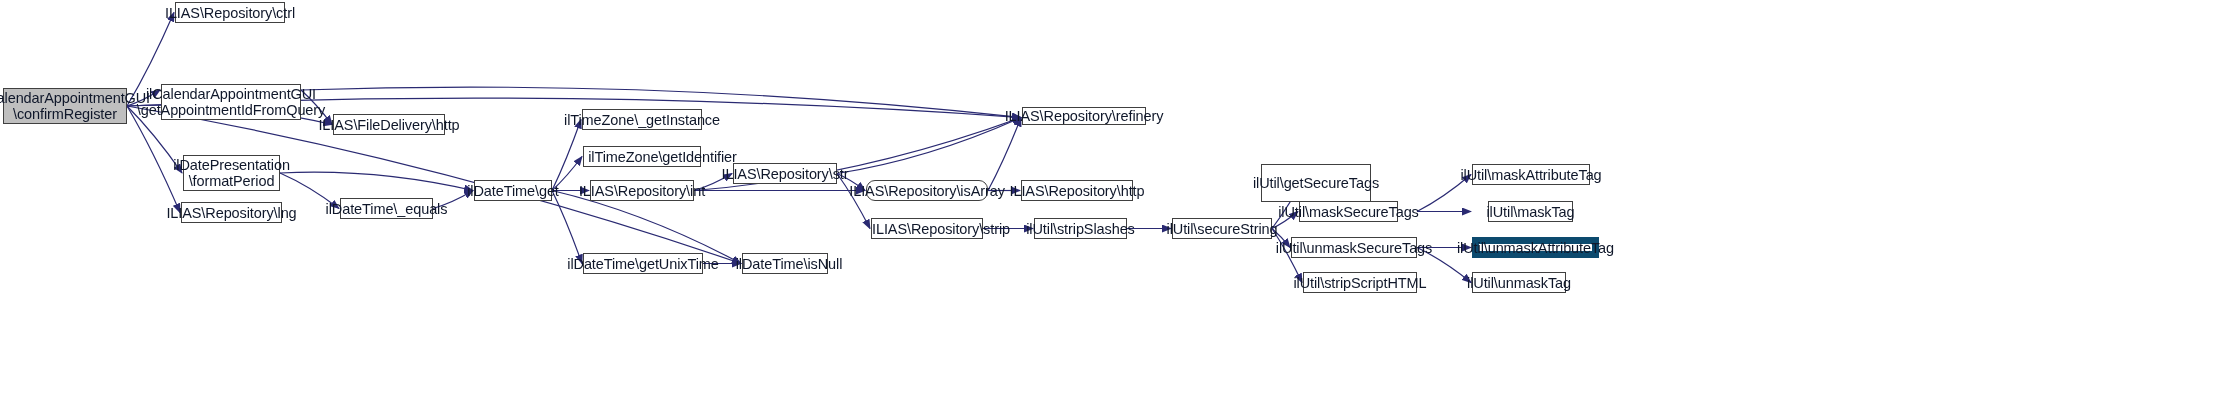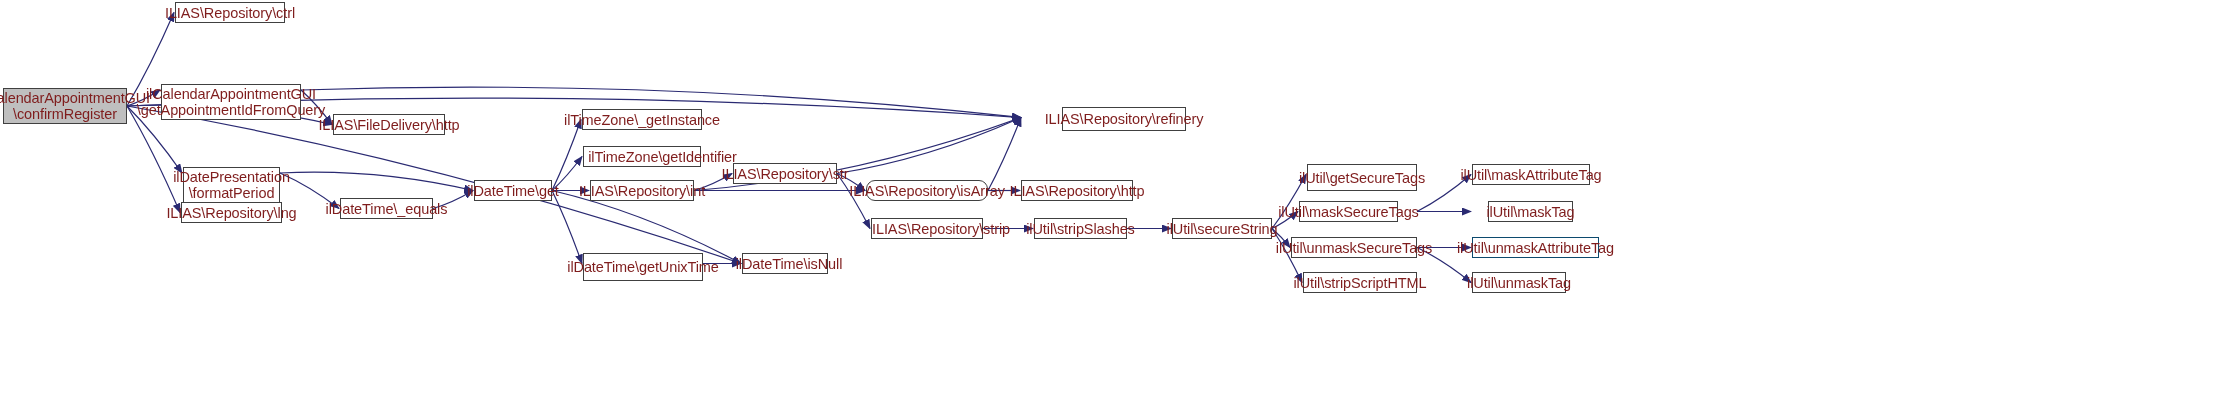--- a/index.html
+++ b/index.html
@@ -25,33 +25,33 @@
   }
   .node {
     position: absolute;
     box-sizing: border-box;
     display: flex;
     align-items: center;
     justify-content: center;
     text-align: center;
     background: #ffffff;
     border: 1px solid #404040;
-    color: #7f1d1d;
+    color: #0f172a;
     font-size: 14.5px;
     line-height: 16px;
     letter-spacing: -0.1px;
     white-space: pre;
     z-index: 5;
   }
   .node.root {
     background: #bfbfbf;
     border: 1px solid #404040;
   }
   .node.highlight {
-    border: 1px solid #0c4a6e;
+    border: 7px solid #0c4a6e;
   }
   .node-label {
     display: block;
     white-space: pre;
   }
 </style>
 </head>
 <body>
 
 <div id="graph-root">
@@ -100,38 +100,38 @@
         <path d="M1417,247.5 Q1444,260.4954578479051 1471,282.5" fill="none" stroke="#2a2a72" stroke-width="1.2" marker-end="url(#arrow)"></path>
       </g>
   </svg>
   <div id="node-group">
       <div class="node root" style="left: 3px; top: 88px; width: 124px; height: 36px;"><span class="node-label">ilCalendarAppointmentGUI
 \confirmRegister</span></div>
       <div class="node" style="left: 175px; top: 2px; width: 110px; height: 21px;"><span class="node-label">ILIAS\Repository\ctrl</span></div>
       <div class="node" style="left: 161px; top: 84px; width: 140px; height: 36px;"><span class="node-label">ilCalendarAppointmentGUI
 \getAppointmentIdFromQuery</span></div>
       <div class="node" style="left: 333px; top: 114px; width: 112px; height: 21px;"><span class="node-label">ILIAS\FileDelivery\http</span></div>
-      <div class="node" style="left: 183px; top: 155px; width: 97px; height: 36px; margin-top: 12px;"><span class="node-label">ilDatePresentation
+      <div class="node" style="left: 183px; top: 155px; width: 97px; height: 36px;"><span class="node-label">ilDatePresentation
 \formatPeriod</span></div>
       <div class="node" style="left: 181px; top: 202px; width: 101px; height: 21px;"><span class="node-label">ILIAS\Repository\lng</span></div>
       <div class="node" style="left: 340px; top: 198px; width: 93px; height: 21px;"><span class="node-label">ilDateTime\_equals</span></div>
       <div class="node" style="left: 582px; top: 109px; width: 120px; height: 21px;"><span class="node-label">ilTimeZone\_getInstance</span></div>
       <div class="node" style="left: 583px; top: 146px; width: 118px; height: 21px; padding-left: 41px;"><span class="node-label">ilTimeZone\getIdentifier</span></div>
       <div class="node" style="left: 474px; top: 180px; width: 78px; height: 21px;"><span class="node-label">ilDateTime\get</span></div>
       <div class="node" style="left: 590px; top: 180px; width: 104px; height: 21px;"><span class="node-label">ILIAS\Repository\int</span></div>
       <div class="node" style="left: 733px; top: 163px; width: 104px; height: 21px;"><span class="node-label">ILIAS\Repository\str</span></div>
-      <div class="node" style="left: 583px; top: 253px; width: 120px; height: 28px;"><span class="node-label">ilDateTime\getUnixTime</span></div>
+      <div class="node" style="left: 583px; top: 253px; width: 120px; height: 21px;"><span class="node-label">ilDateTime\getUnixTime</span></div>
       <div class="node" style="left: 742px; top: 253px; width: 86px; height: 21px; padding-left: 8px;"><span class="node-label">ilDateTime\isNull</span></div>
       <div class="node" style="left: 866px; top: 180px; width: 122px; height: 21px; border-radius: 9px;"><span class="node-label">ILIAS\Repository\isArray</span></div>
       <div class="node" style="left: 871px; top: 218px; width: 112px; height: 21px; padding-left: 28px;"><span class="node-label">ILIAS\Repository\strip</span></div>
       <div class="node" style="left: 1021px; top: 180px; width: 112px; height: 21px;"><span class="node-label">ILIAS\Repository\http</span></div>
       <div class="node" style="left: 1034px; top: 218px; width: 93px; height: 21px;"><span class="node-label">ilUtil\stripSlashes</span></div>
-      <div class="node" style="left: 1022px; top: 107px; width: 124px; height: 24px; margin-left: 40px;"><span class="node-label">ILIAS\Repository\refinery</span></div>
+      <div class="node" style="left: 1022px; top: 107px; width: 124px; height: 18px;"><span class="node-label">ILIAS\Repository\refinery</span></div>
       <div class="node" style="left: 1172px; top: 218px; width: 100px; height: 21px;"><span class="node-label">ilUtil\secureString</span></div>
-      <div class="node" style="left: 1307px; top: 164px; width: 110px; height: 27px; justify-content: center;"><span class="node-label">ilUtil\getSecureTags</span></div>
+      <div class="node" style="left: 1261px; top: 164px; width: 110px; height: 38px; justify-content: center;"><span class="node-label">ilUtil\getSecureTags</span></div>
       <div class="node" style="left: 1299px; top: 201px; width: 99px; height: 21px;"><span class="node-label">ilUtil\maskSecureTags</span></div>
       <div class="node" style="left: 1291px; top: 237px; width: 126px; height: 21px;"><span class="node-label">ilUtil\unmaskSecureTags</span></div>
       <div class="node" style="left: 1303px; top: 272px; width: 114px; height: 21px;"><span class="node-label">ilUtil\stripScriptHTML</span></div>
       <div class="node" style="left: 1472px; top: 164px; width: 118px; height: 21px;"><span class="node-label">ilUtil\maskAttributeTag</span></div>
       <div class="node" style="left: 1472px; top: 201px; width: 85px; height: 21px; margin-left: 16px;"><span class="node-label">ilUtil\maskTag</span></div>
       <div class="node highlight" style="left: 1472px; top: 237px; width: 127px; height: 21px;"><span class="node-label">ilUtil\unmaskAttributeTag</span></div>
       <div class="node" style="left: 1472px; top: 272px; width: 94px; height: 21px;"><span class="node-label">ilUtil\unmaskTag</span></div>
     </div>
 </div>
 

